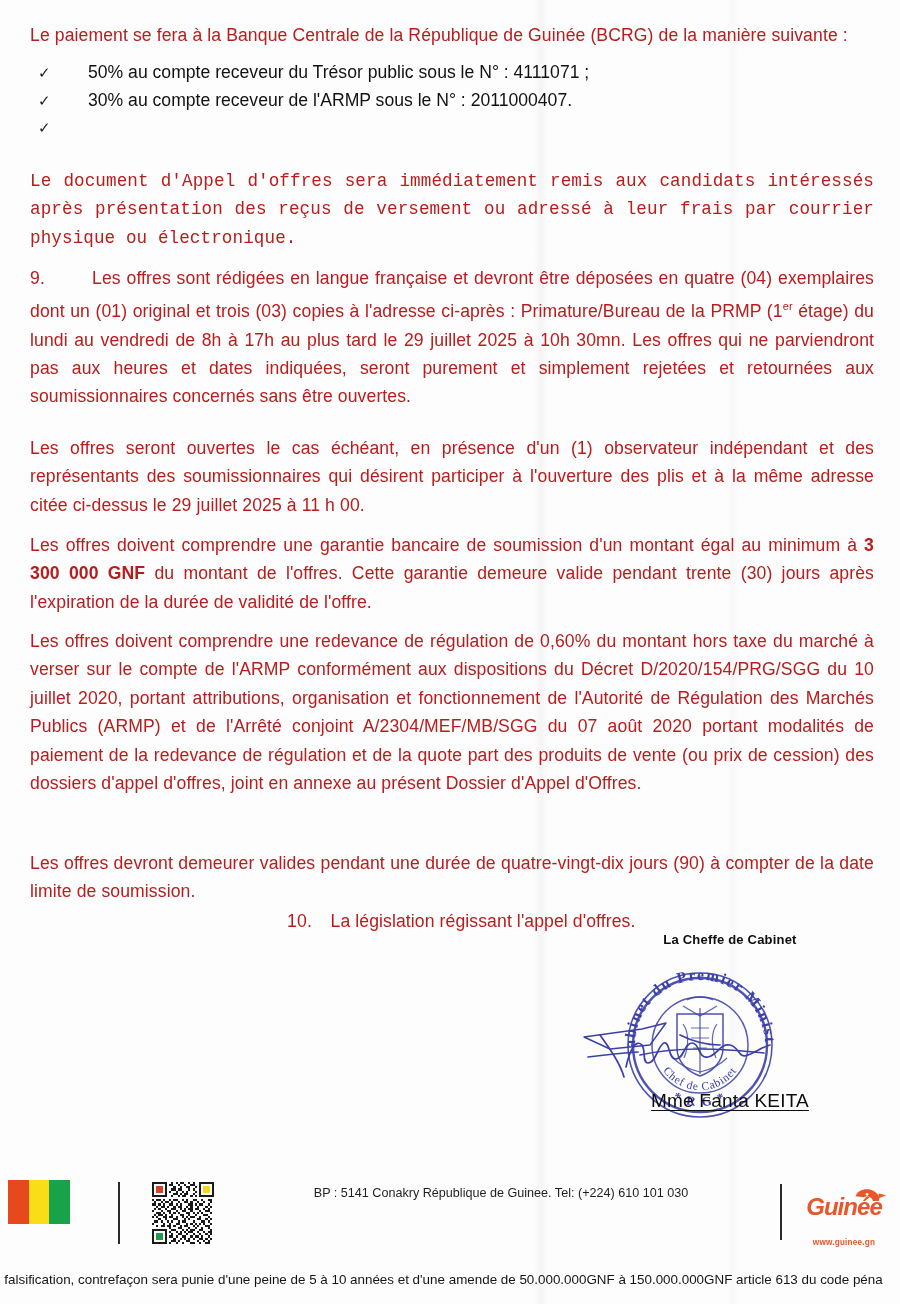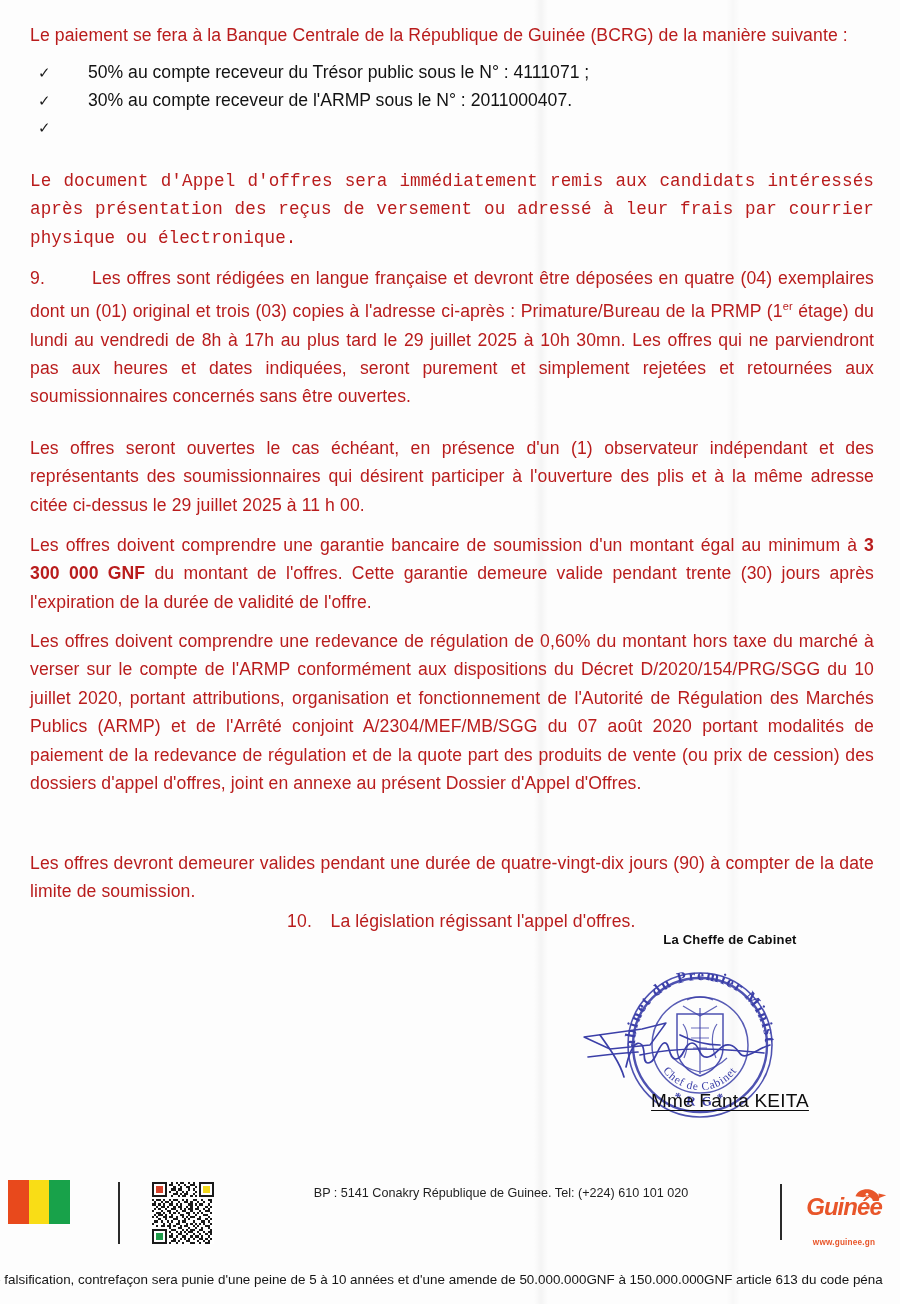--- a/index.html
+++ b/index.html
@@ -497,21 +497,21 @@
       <rect x="8" y="28" width="1" height="1"></rect>
         <rect x="11" y="28" width="1" height="1"></rect>
       <rect x="14" y="28" width="1" height="1"></rect>
         <rect x="18" y="28" width="2" height="1"></rect>
       <rect x="22" y="28" width="1" height="1"></rect>
         <rect x="25" y="28" width="2" height="1"></rect>
     </g>
   </svg>
 
   <div class="footer-address">
-    <div>BP : 5141 Conakry République de Guinee. Tel: (+224) 610 101 020</div>
+    <div>BP : 5141 Conakry République de Guinee. Tel: (+224) 610 101 030</div>
   </div>
 
   <div class="divider" style="left:780px; top:1184px; height:56px;"></div>
 
   <div class="guinee-logo">
     <svg viewBox="0 0 100 34" style="display:block;width:100%;height:34px">
 
       <path d="M62 10 C64 3 74 1 80 4 C86 7 88 12 86 15 L80 15 C80 11 74 9 70 11 Z" fill="#e8562a"></path>
       <path d="M86 7 L94 9 L86 12 Z" fill="#e8562a"></path>
       <circle cx="74" cy="8" r="1.4" fill="#ffffff"></circle>

